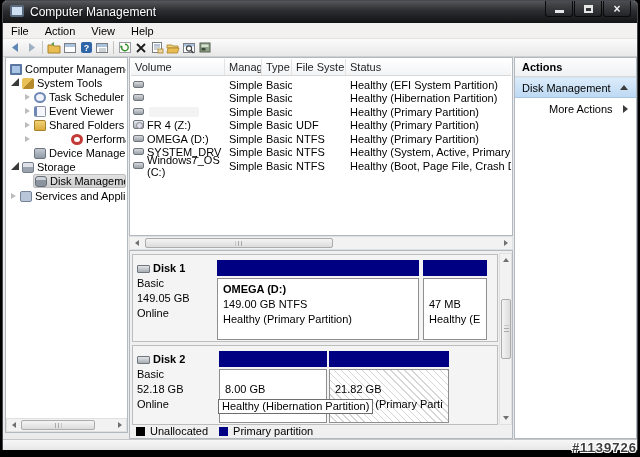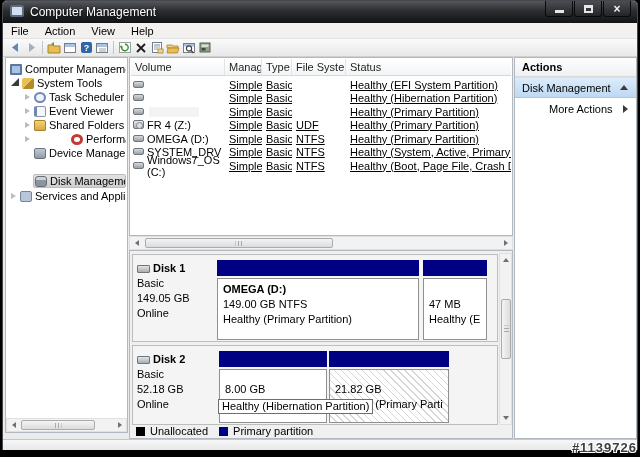--- a/index.html
+++ b/index.html
@@ -66,21 +66,21 @@
   .i-storage { background:linear-gradient(#dfe3e9 40%,#9aa3ae 40%); border:1px solid #767e88; }
   .i-disk { background:linear-gradient(#cfd4da 30%,#8b949e 30%); border:1px solid #666e77; border-radius:3px; }
   .i-services { background:#b9c6da; border:1px solid #76829a; }
 
   
   .vheader { position:absolute; left:1px; top:1px; right:1px; height:17px; display:flex;
              background:linear-gradient(#ffffff,#f2f4f6); border-bottom:1px solid #d8d8d8; }
   .hc { padding:2px 4px; border-right:1px solid #e4e4e4; color:#1f1f1f; white-space:nowrap; overflow:hidden; }
   .vrow { position:absolute; left:1px; right:1px; height:13px; display:flex; align-items:center; }
   .c-vol{ width:94px; } .c-lay{ width:37px; } .c-typ{ width:30px; } .c-fs{ width:54px; } .c-st{ flex:1; }
-  .cell { padding-left:4px; white-space:nowrap; overflow:hidden;text-decoration:underline; }
+  .cell { padding-left:4px; white-space:nowrap; overflow:hidden; }
   .c-vol { display:flex; align-items:center; }
   .vol-ic { width:11px; height:7px; margin:0 3px 0 2px; flex:none; background:linear-gradient(#d7dade,#9aa0a6);
             border:1px solid #70767d; border-radius:2px; }
   .cd-ic  { width:11px; height:9px; margin:0 3px 0 2px; flex:none; background:linear-gradient(#e7e9ec,#aab0b6);
             border:1px solid #70767d; border-radius:2px; position:relative; }
   .cd-ic::after { content:""; position:absolute; left:2px; top:1px; width:5px; height:5px;
             border:1px solid #888; border-radius:50%; background:#dde; }
   .redact { width:50px; height:10px; background:#f3f3f3; border-radius:2px; margin-left:2px; }
 
   
@@ -291,20 +291,27 @@
             <span class="ti i-perf"></span>
             <span>Performance</span>
           </span>
       </div>
       <div class="titem" style="top:88px; padding-left:27px;">
         <span class="hl">
             <span class="ti i-device"></span>
             <span>Device Manager</span>
           </span>
       </div>
+      <div class="titem" style="top:102px; padding-left:5px;">
+        <span class="exp-e"></span>
+        <span class="hl">
+            <span class="ti i-storage"></span>
+            <span>Storage</span>
+          </span>
+      </div>
       <div class="titem sel" style="top:116px; padding-left:27px;">
         <span class="hl">
             <span class="ti i-disk"></span>
             <span>Disk Management</span>
           </span>
       </div>
       <div class="titem" style="top:131px; padding-left:5px;">
         <span class="exp-c"></span>
         <span class="hl">
             <span class="ti i-services"></span>

